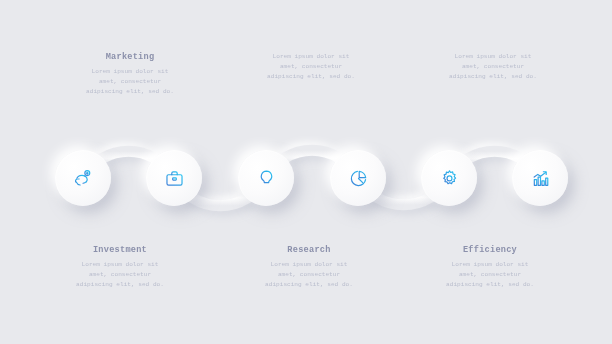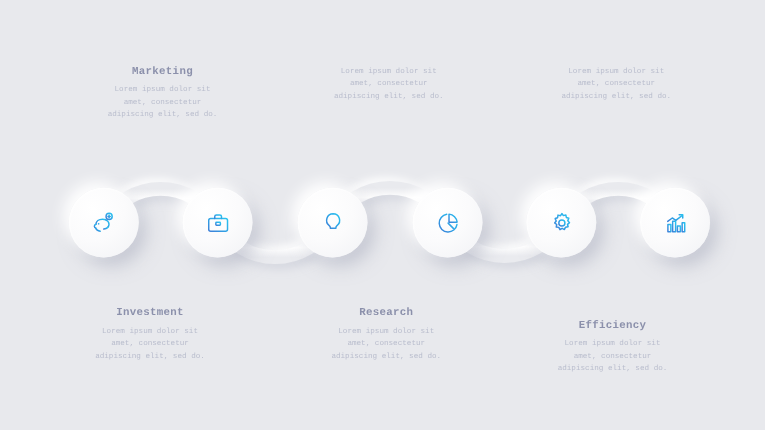--- a/index.html
+++ b/index.html
@@ -184,18 +184,18 @@
   <div class="txt" style="left:46px; top:245px;">
     <h3>Investment</h3>
     <p>Lorem ipsum dolor sit amet, consectetur adipiscing elit, sed do.</p>
   </div>
 
   <div class="txt" style="left:235px; top:245px;">
     <h3>Research</h3>
     <p>Lorem ipsum dolor sit amet, consectetur adipiscing elit, sed do.</p>
   </div>
 
-  <div class="txt" style="left:416px; top:255px;">
+  <div class="txt" style="left:416px; top:245px;">
     <h3>Efficiency</h3>
     <p>Lorem ipsum dolor sit amet, consectetur adipiscing elit, sed do.</p>
   </div>
 
 </div>
 
 </body></html>

